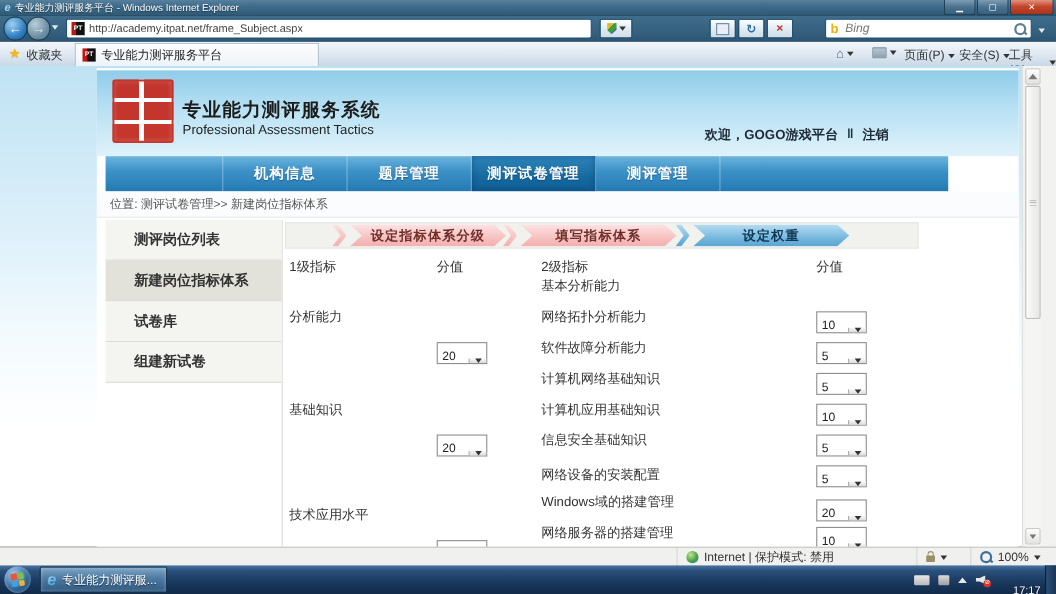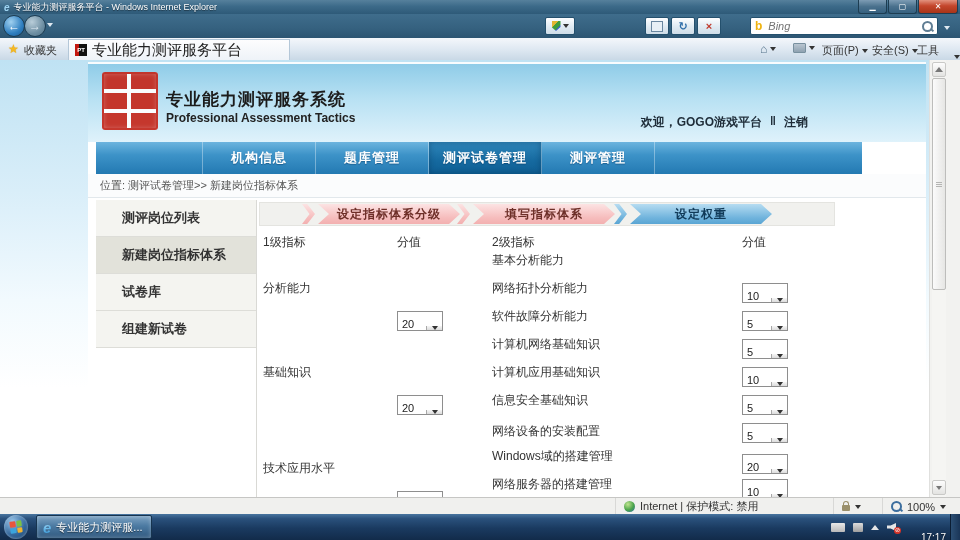--- a/index.html
+++ b/index.html
@@ -50,21 +50,21 @@
 
   
   .cmdbar{position:absolute;left:0;top:38px;width:960px;height:22px;
     background:linear-gradient(180deg,#f4f7fb 0%,#dfe8f2 50%,#ccdaе8 100%);
     background:linear-gradient(180deg,#f4f7fb 0%,#dde7f1 55%,#c9d8e6 100%);
     border-bottom:1px solid #a9bed0;}
   .fav-star{position:absolute;left:8px;top:4px;color:#f5b921;font-size:12px;text-shadow:0 0 1px #c98c12;}
   .fav-label{position:absolute;left:24px;top:5px;font-size:11px;color:#333;}
   .tab{position:absolute;left:68px;top:1px;width:222px;height:21px;background:linear-gradient(180deg,#fdfdfe,#eef3f8);
     border:1px solid #b4c7d8;border-bottom:none;display:flex;align-items:center;gap:5px;padding:0 6px;box-sizing:border-box;}
-  .tab-title{font-size:15px;color:#222;white-space:nowrap;overflow:hidden;}
+  .tab-title{font-size:11px;color:#222;white-space:nowrap;overflow:hidden;}
   .cmd-item{position:absolute;top:5px;font-size:11px;color:#333;display:flex;align-items:center;gap:3px;}
   .icon-home{color:#5b7document;}
   .icon-home{color:#57748c;font-size:12px;line-height:1;}
   .icon-print{width:11px;height:8px;background:linear-gradient(180deg,#b9c6d1,#8fa2b1);border:1px solid #78909f;border-radius:1px;}
 
   
   .viewport{position:absolute;left:0;top:60px;width:960px;height:437px;
     background:linear-gradient(180deg,#bfe2f3 0%,#d9eef9 30%,#f2fafe 55%,#ffffff 75%);}
   .vscroll{position:absolute;right:0;top:0;width:30px;height:437px;background:#f2f2f0;border-left:1px solid #e0e0de;}
   .vs-track{position:absolute;left:2px;top:0;width:14px;height:437px;background:#f5f5f3;}
@@ -80,21 +80,21 @@
     border-top:2px solid #f8fcfe;box-sizing:border-box;}
   .pg-header{position:absolute;left:0;top:0;width:838px;height:78px;
     background:linear-gradient(180deg,#8fcce8 0%,#b8e1f3 45%,#dff2fb 100%);}
   .seal{position:absolute;left:14px;top:8px;width:56px;height:58px;border-radius:3px;
     background:
       linear-gradient(90deg,transparent 0 44%,#fff 44% 52%,transparent 52%),
       linear-gradient(180deg,transparent 0 30%,#fff 30% 36%,transparent 36% 64%,#fff 64% 70%,transparent 70%),
       #c5281c;
     box-shadow:inset 0 0 0 2px #c5281c, inset 0 0 6px rgba(255,255,255,.45);opacity:.92;}
   .logo-title{position:absolute;left:78px;top:24px;font-size:17px;font-weight:bold;color:#1c1c1c;letter-spacing:1px;}
-  .logo-sub{position:absolute;left:78px;top:47px;font-size:12px;font-weight:700;color:#222;}
+  .logo-sub{position:absolute;left:78px;top:47px;font-size:12px;font-weight:400;color:#222;}
   .welcome{position:absolute;right:118px;top:50px;font-size:12px;font-weight:bold;color:#1e2c38;display:flex;gap:8px;}
   .welcome .logout{cursor:pointer;}
 
   .pg-nav{position:absolute;left:8px;top:78px;width:752px;height:32px;
     background:linear-gradient(180deg,#6cb4de 0%,#3d93c8 40%,#2379b2 100%);
     display:flex;padding-left:14px;}
   .nav-item{width:112px;height:32px;display:flex;align-items:center;justify-content:center;
     color:#fff;font-weight:bold;font-size:13px;letter-spacing:1px;
     border-right:1px solid rgba(255,255,255,.35);cursor:pointer;text-shadow:0 1px 1px rgba(0,40,80,.4);}
   .nav-item.first{margin-left:92px;border-left:1px solid rgba(255,255,255,.35);}
@@ -198,20 +198,24 @@
       <div class="winbtn">▁</div>
       <div class="winbtn">▢</div>
       <div class="winbtn close">✕</div>
     </div>
   </div>
 
   <div class="addrbar">
     <div class="navcircle back">←</div>
     <div class="navcircle fwd">→</div>
     <span class="caret-down white addr-caret"></span>
+    <div class="addrfield">
+      <span class="favicon-pat">PT</span>
+      <span class="addr-url">http://academy.itpat.net/frame_Subject.aspx</span>
+    </div>
     <div class="chrome-btn" style="left:545px;width:30px;">
       <span class="shield"></span>
       <span class="caret-down dark"></span>
     </div>
     <div class="chrome-btn" style="left:645px;width:24px;">
       <span class="icon-compat"></span>
     </div>
     <div class="chrome-btn" style="left:671px;width:24px;">
       <span class="icon-refresh">↻</span>
     </div>

